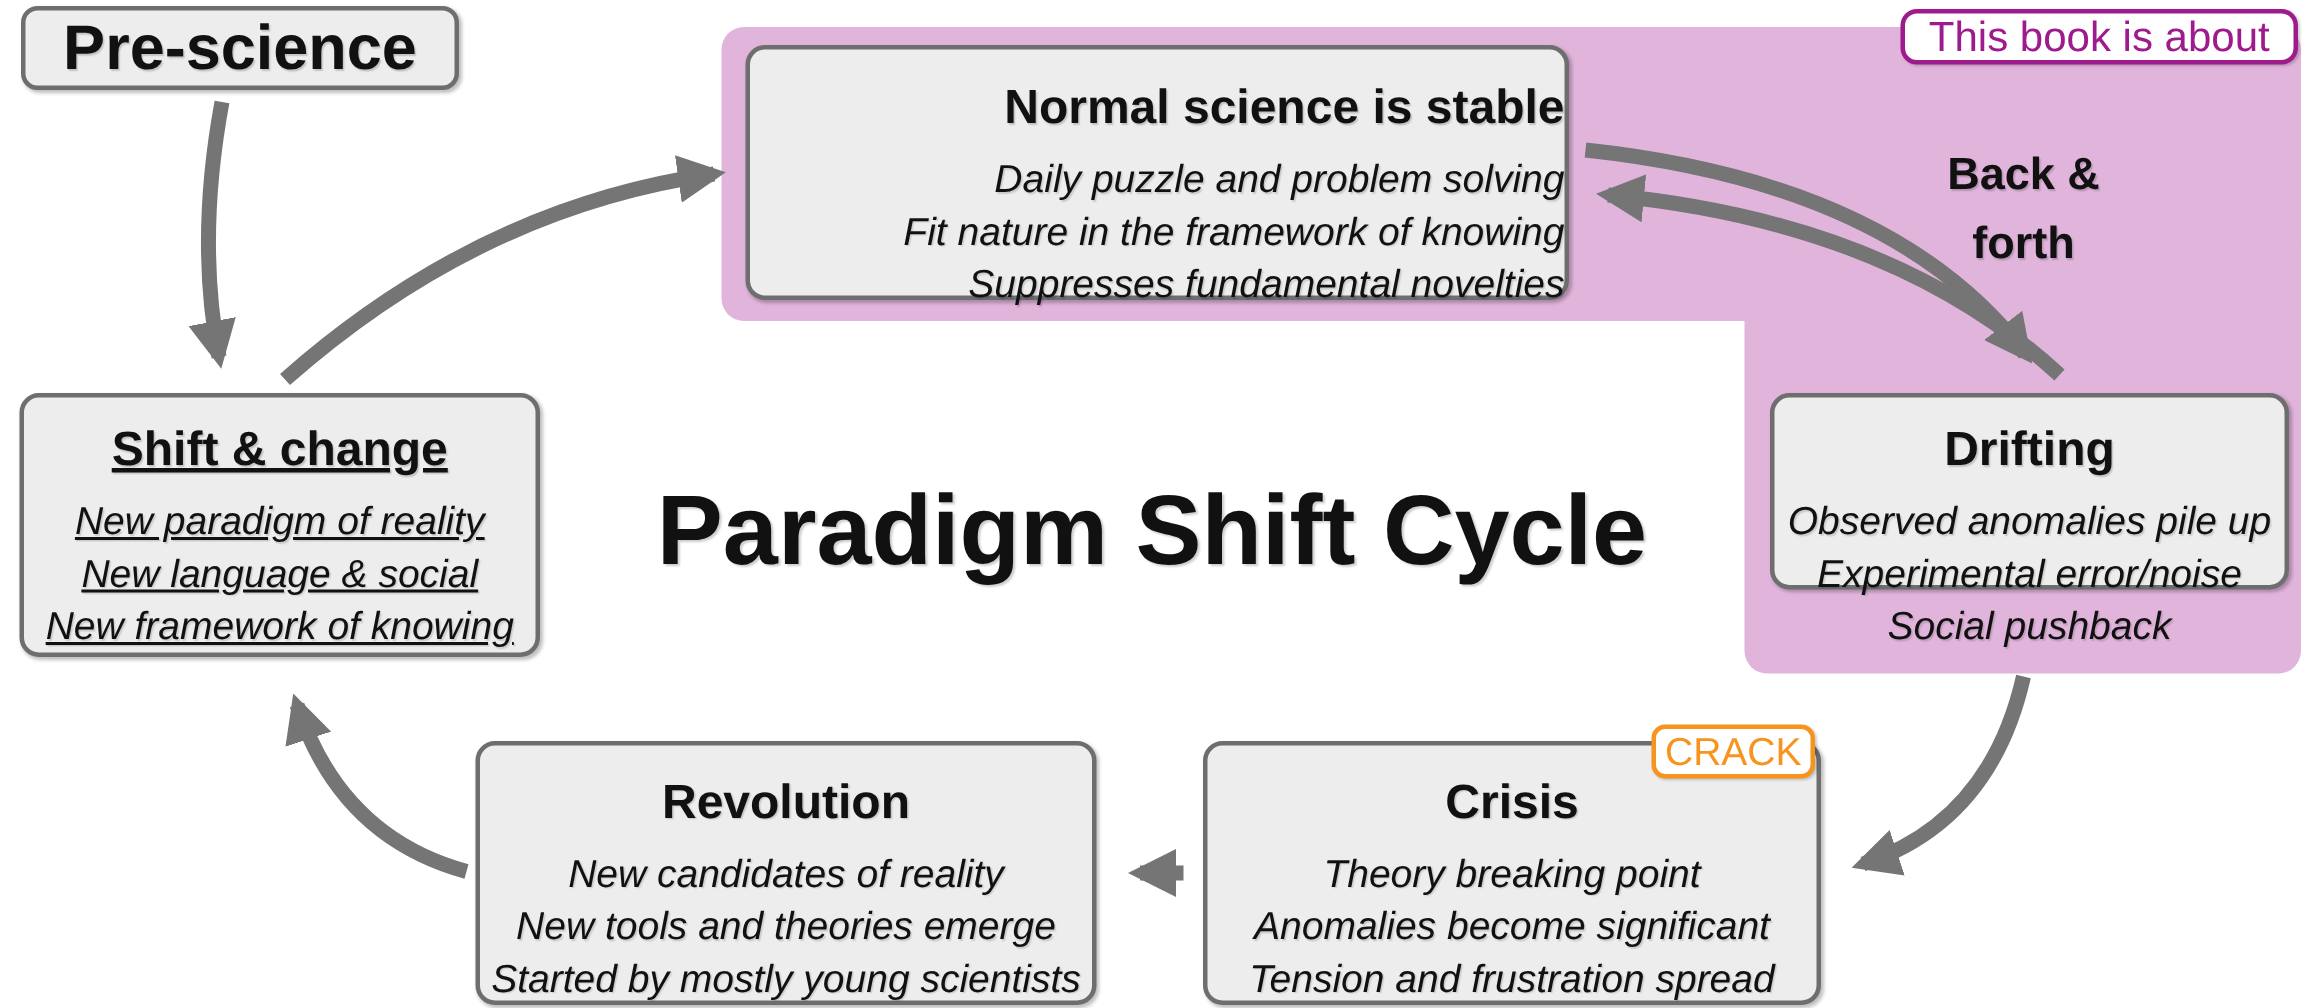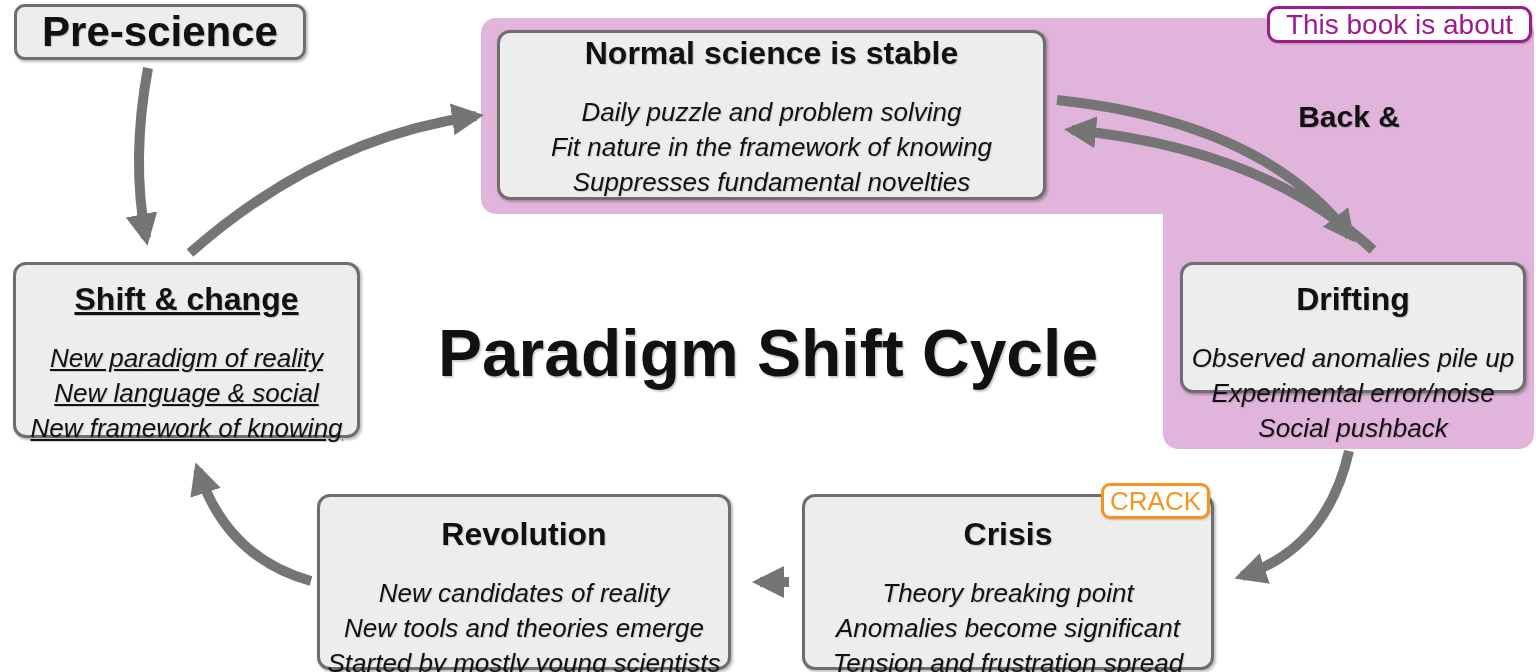--- a/index.html
+++ b/index.html
@@ -35,32 +35,32 @@
     border-radius: 13px;
     box-shadow: 1.5px 1.5px 2.5px rgba(0,0,0,0.25);
     text-align: center;
   }
   .node-title {
     font-weight: bold;
     font-size: 32px;
     line-height: 40px;
     text-shadow: 1px 1px 1px rgba(0,0,0,0.18);
   }
-  .node-lines { margin-top: 22px; }
+  .node-lines { margin-top: 11px; }
   .node-line {
     font-style: italic;
     font-size: 26px;
     line-height: 35px;
     text-shadow: 1px 1px 1px rgba(0,0,0,0.15);
   }
 
   #node-pre-science { left: 14px; top: 4px; width: 292px; height: 56px; border-radius: 11px; }
   #node-pre-science .node-title { font-size: 42px; line-height: 50px; }
 
-  #node-normal-science { left: 497px; top: 30px; width: 549px; height: 170px; padding-top: 0; }
+  #node-normal-science { left: 497px; top: 30px; width: 549px; height: 170px; padding-top: 18px; text-align: right; }
   #node-drifting { left: 1180px; top: 262px; width: 346px; height: 131px; padding-top: 14px; }
   #node-crisis { left: 802px; top: 494px; width: 412px; height: 176px; padding-top: 17px; }
   #node-revolution { left: 317px; top: 494px; width: 414px; height: 176px; padding-top: 17px; }
   #node-shift-change { left: 13px; top: 262px; width: 347px; height: 176px; padding-top: 14px; text-decoration: underline; }
 
   .main-title {
     position: absolute;
     left: 0; right: 0; top: 316px;
     text-align: center;
     font-size: 66px;
@@ -174,15 +174,16 @@
       <div class="node-line">New language &amp; social</div>
       <div class="node-line">New framework of knowing</div>
     </div>
   </div>
 
   <div class="badge" id="badge-book">This book is about</div>
   <div class="badge" id="badge-crack">CRACK</div>
 
   <div class="back-forth">
     <div>Back &amp;</div>
+    <div>forth</div>
   </div>
 
 </div>
 
 </body></html>

